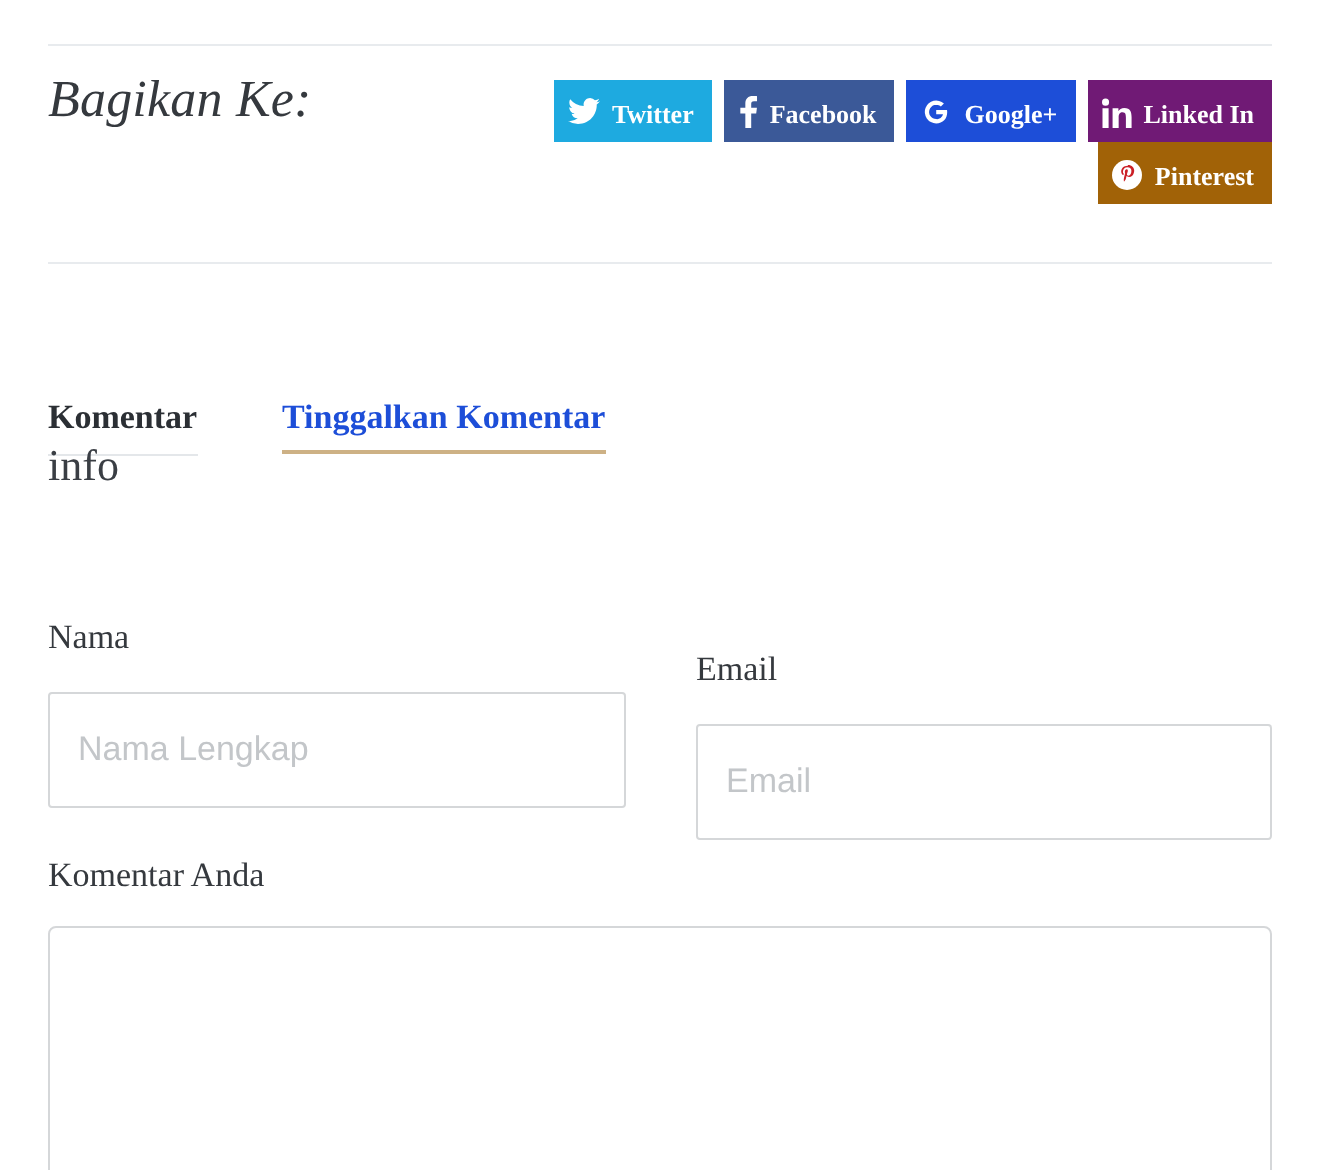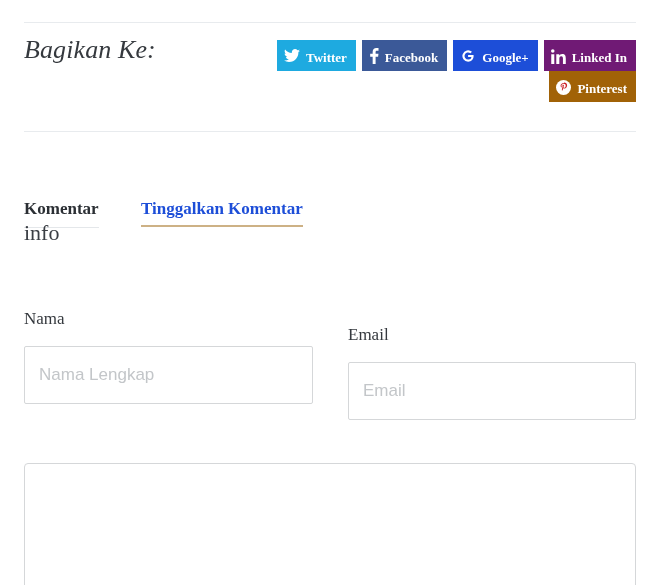--- a/index.html
+++ b/index.html
@@ -290,15 +290,16 @@
       </div>
 
       <div class="col-right">
         <label class="field-label">Email</label>
         <input class="text-input" type="text" placeholder="Email" style="">
       </div>
 
     </div>
   </div>
 
+  <label class="comment-label">Komentar Anda</label>
   <textarea class="comment-box" placeholder="" style=""></textarea>
 
 </div>
 
 </body></html>

